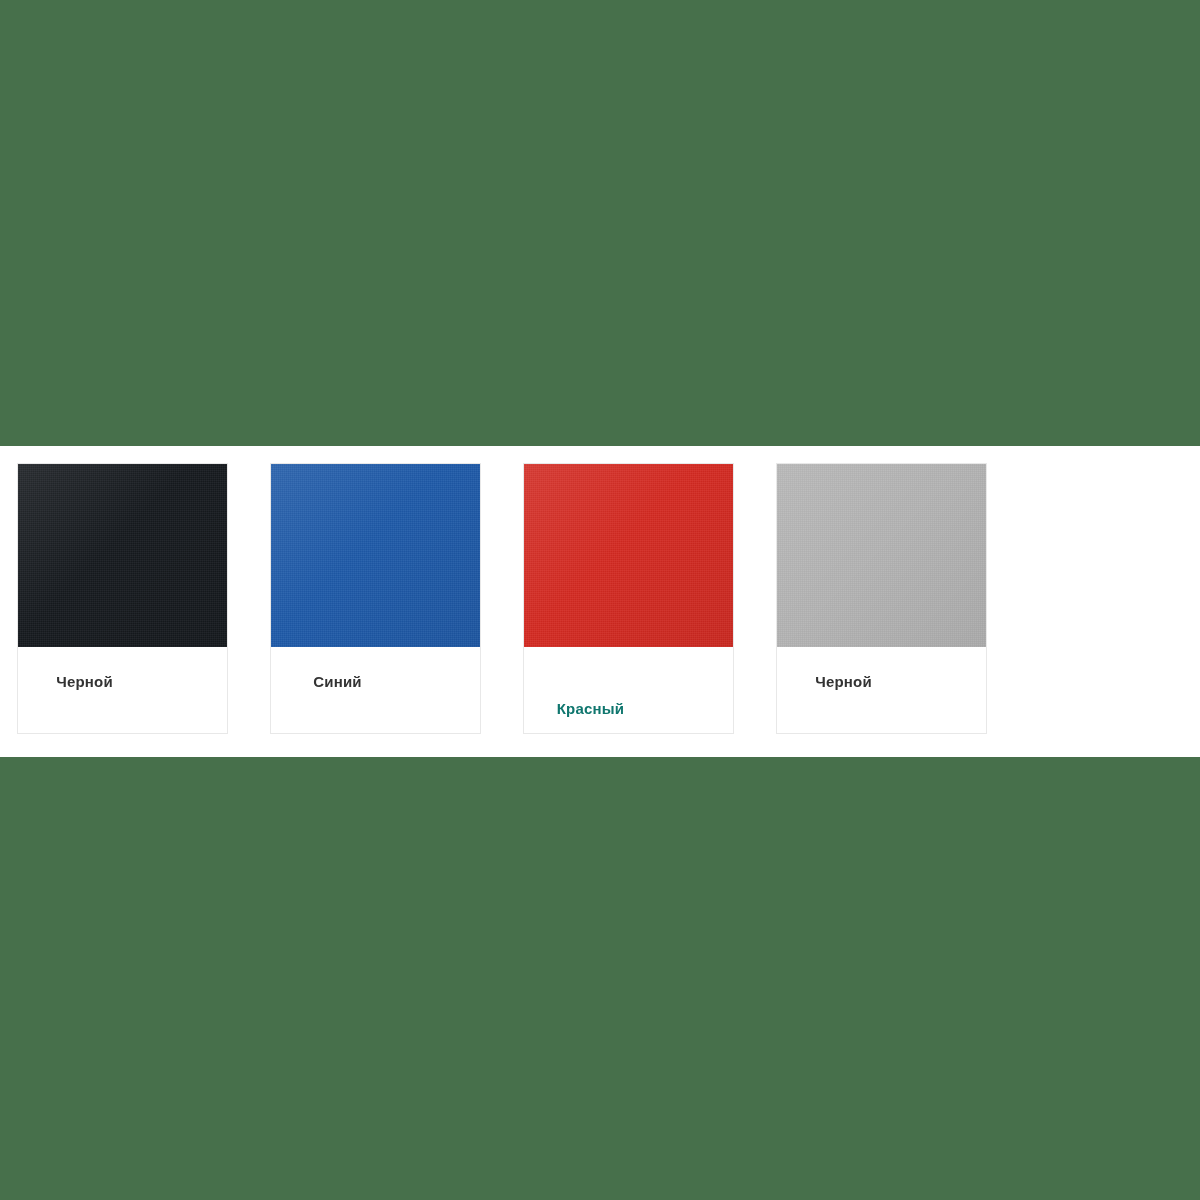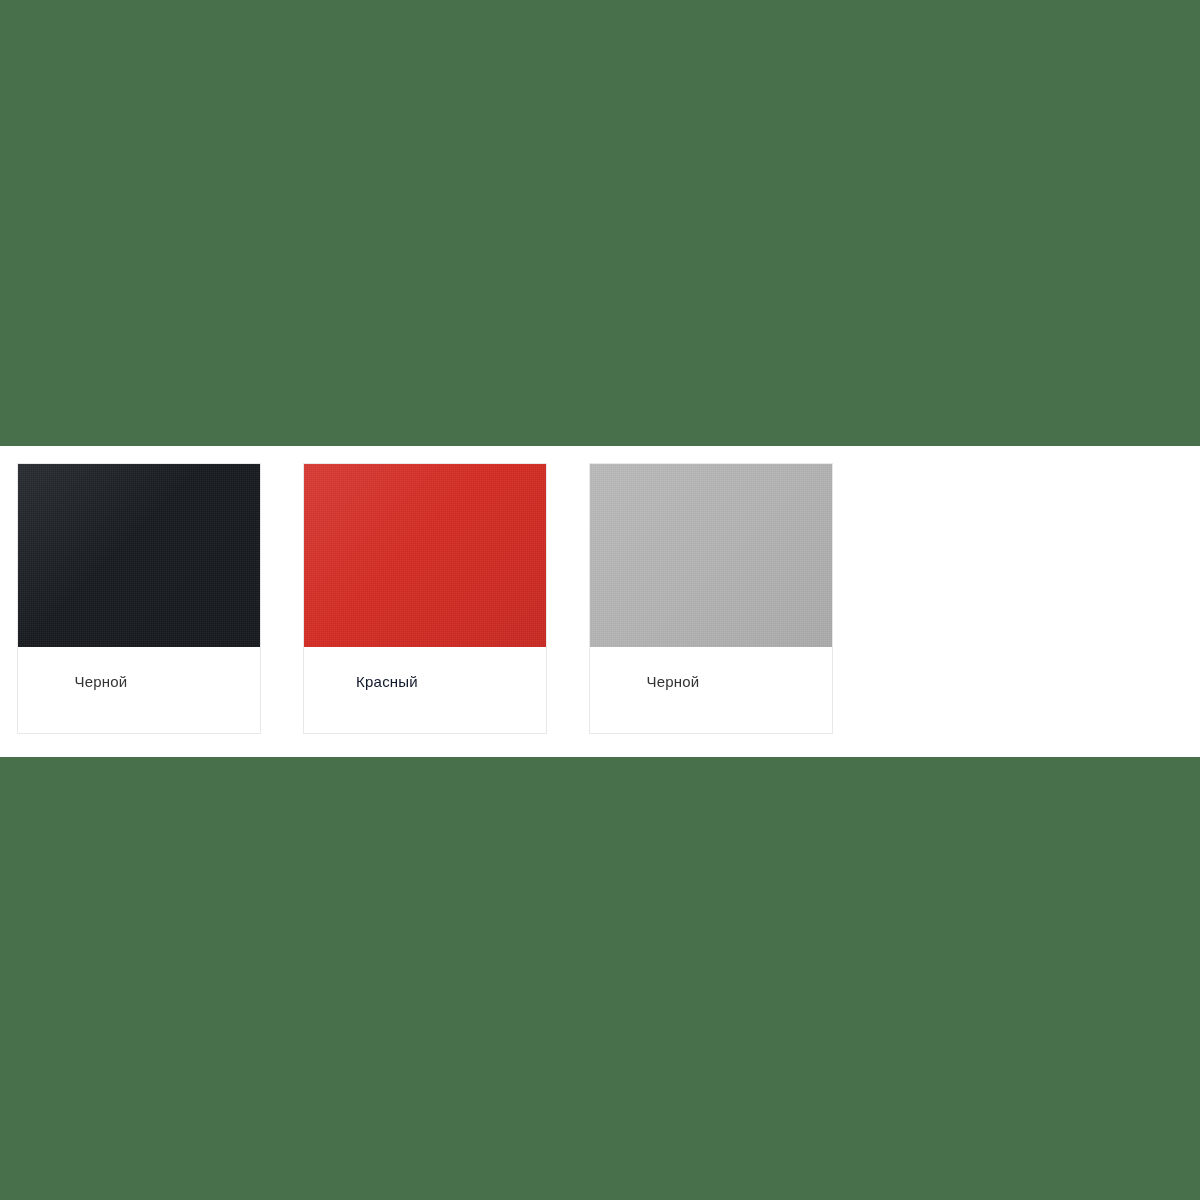--- a/index.html
+++ b/index.html
@@ -54,28 +54,29 @@
     top: 17px;
     width: 1166px;
     height: 273px;
     display: flex;
     flex-direction: row;
     align-items: flex-start;
     gap: 42px;
   }
 
   .swatch-card {
-    width: 244px;
+    width: 211px;
     height: 271px;
     box-sizing: border-box;
     border: 1px solid #e8e8e8;
     background: #ffffff;
     display: flex;
     flex-direction: column;
     overflow: hidden;
+    font-weight: bold;
   }
 
   .swatch-image {
     width: 100%;
     height: 183px;
     position: relative;
     overflow: hidden;
     flex: 0 0 auto;
   }
 
@@ -130,25 +131,31 @@
 
     <div class="swatch-grid">
 
       <div class="swatch-card" style="border-color: rgb(232, 232, 232);">
         <div class="swatch-image" style="background-color: rgb(21, 25, 30);"></div>
         <div class="swatch-caption">
           <span class="swatch-label" style="color: rgb(51, 51, 51);">Черной</span>
         </div>
       </div>
 
+      <div class="swatch-card" style="border-color: rgb(232, 232, 232);">
+        <div class="swatch-image" style="background-color: rgb(30, 90, 168);"></div>
+        <div class="swatch-caption">
+          <span class="swatch-label" style="color: rgb(51, 51, 51);">Синий</span>
+        </div>
+      </div>
 
       <div class="swatch-card" style="border-color: rgb(232, 232, 232);">
         <div class="swatch-image" style="background-color: rgb(212, 42, 34);"></div>
         <div class="swatch-caption">
-          <span class="swatch-label" style="color: #0f172a;">Красный</span>
+          <span class="swatch-label" style="color: #0f766e; margin-top: 27px;">Красный</span>
         </div>
       </div>
 
       <div class="swatch-card" style="border-color: rgb(232, 232, 232);">
         <div class="swatch-image" style="background-color: rgb(180, 180, 180);"></div>
         <div class="swatch-caption">
           <span class="swatch-label" style="color: rgb(51, 51, 51);">Черной</span>
         </div>
       </div>
 

